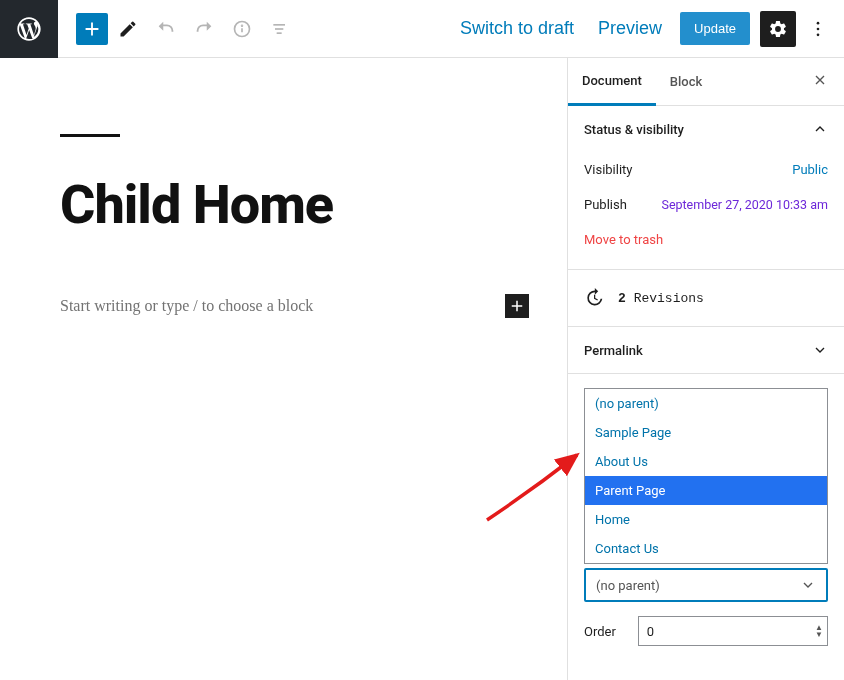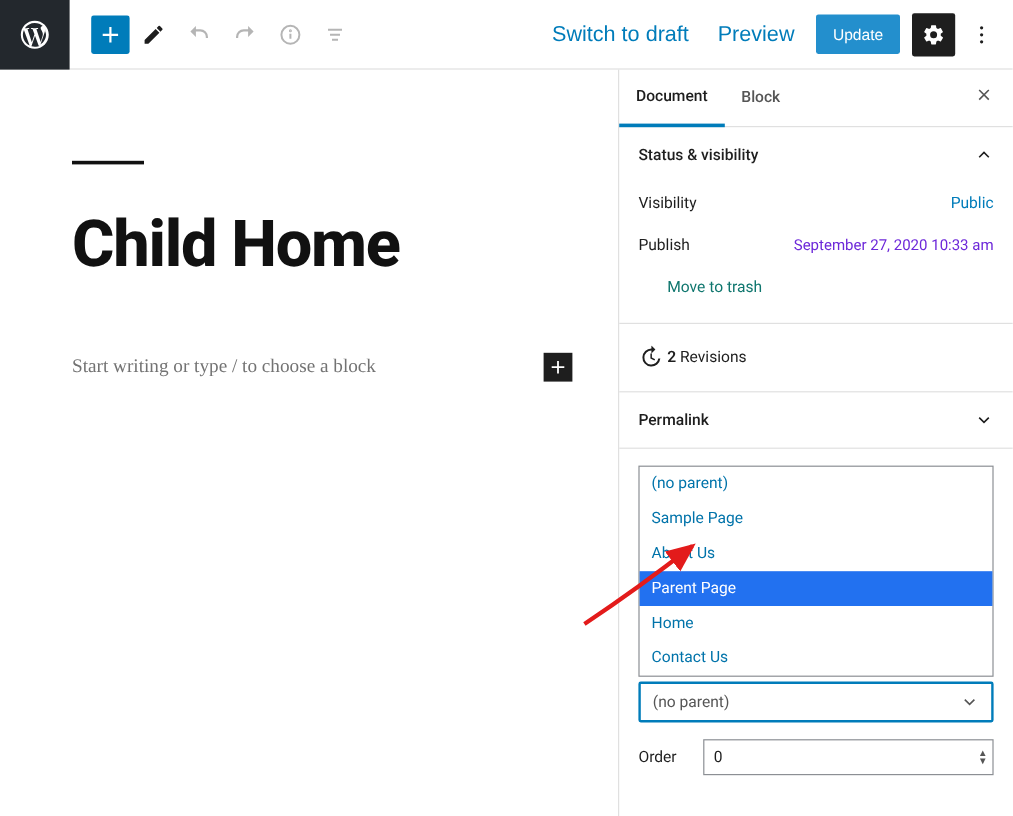--- a/index.html
+++ b/index.html
@@ -101,21 +101,21 @@
     font-size: 16px;
     color: #737373;
   }
   .block-add {
     width: 24px; height: 24px;
     background: #1e1e1e;
     display: flex; align-items: center; justify-content: center;
   }
   .block-add svg { stroke: #fff; width: 18px; height: 18px; }
   .sidebar {
-    width: 329px;
+    width: 277px;
     border-left: 1px solid #e0e0e0;
     display: flex; flex-direction: column;
     overflow: visible;
     font-size: 13px;
   }
   .tabs {
     display: flex; align-items: center;
     border-bottom: 1px solid #e0e0e0;
     height: 48px;
     padding: 0 6px 0 0;
@@ -148,25 +148,26 @@
   .panel-body { padding: 0 16px 16px 16px; }
   .row {
     display: flex; align-items: center; justify-content: space-between;
     padding: 10px 0;
     font-size: 13px;
     text-align: right;
   }
   .row .label { color: #1e1e1e; }
   .row .value-link { color: #007cba; }
   .row .value-plain { color: #6d28d9; font-size: 12.5px; }
-  .trash { color: #0f766e; padding: 10px 0 6px 0; display: inline-block; margin-left: 24px; }
+  .trash { color: #ef4444; padding: 10px 0 6px 0; display: inline-block; }
   .revisions {
-    display: flex; align-items: center; gap: 4px;
+    display: flex; align-items: center; gap: 14px;
     padding: 18px 16px;
     border-bottom: 1px solid #e0e0e0;
+    font-family: Liberation Mono, monospace;
   }
   .rev-text .n { font-weight: 600; }
   .dropdown-wrap {
     position: relative;
     padding: 14px 16px 0 16px;
   }
   .options-list {
     border: 1px solid #8c8f94;
     background: #fff;
     font-size: 13px;

